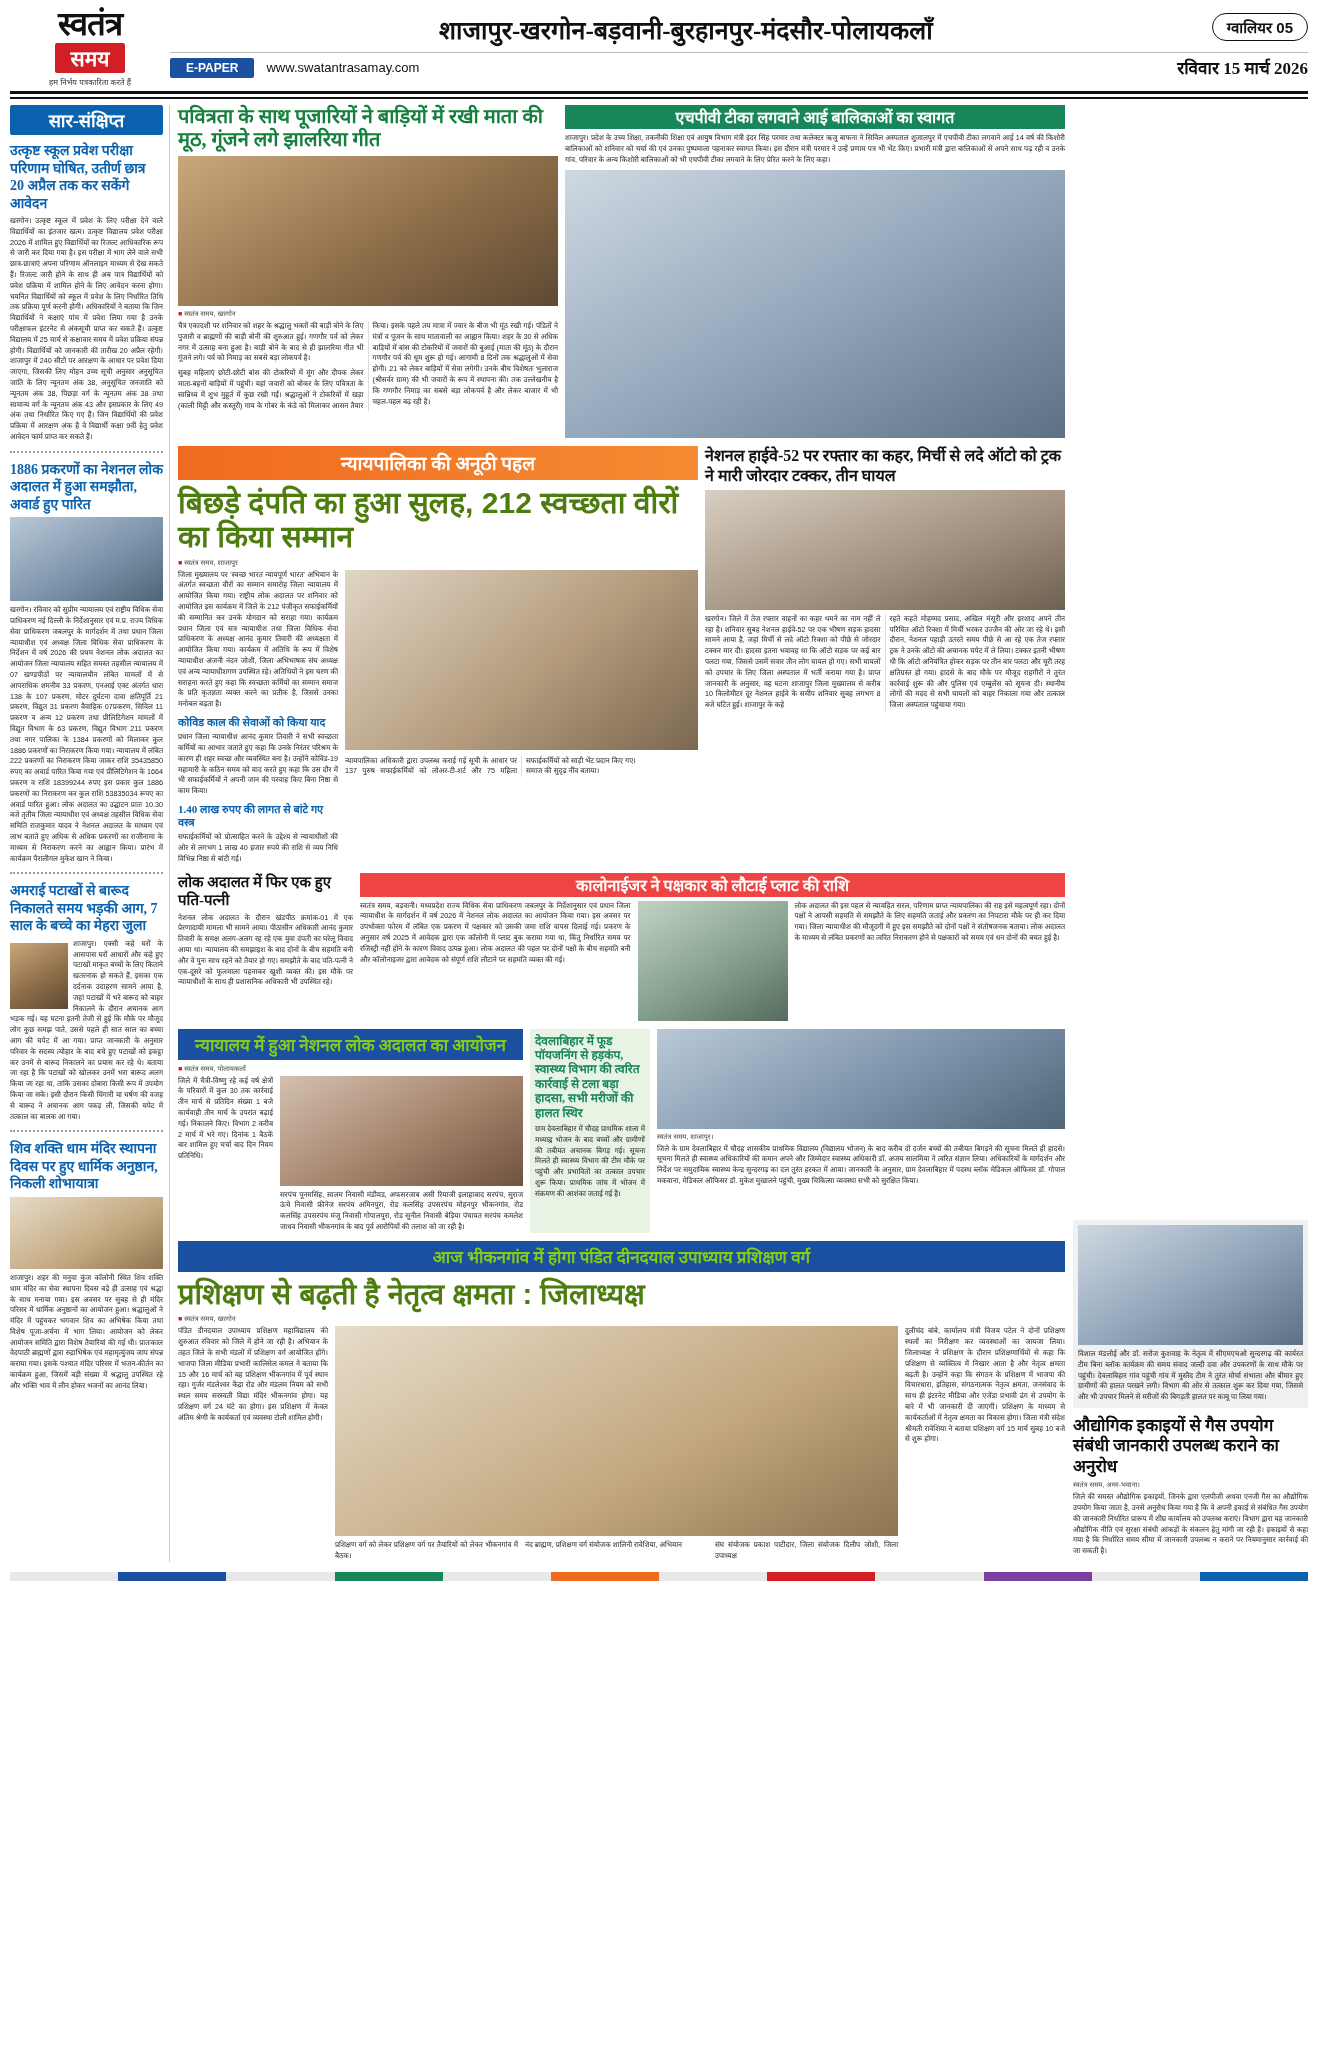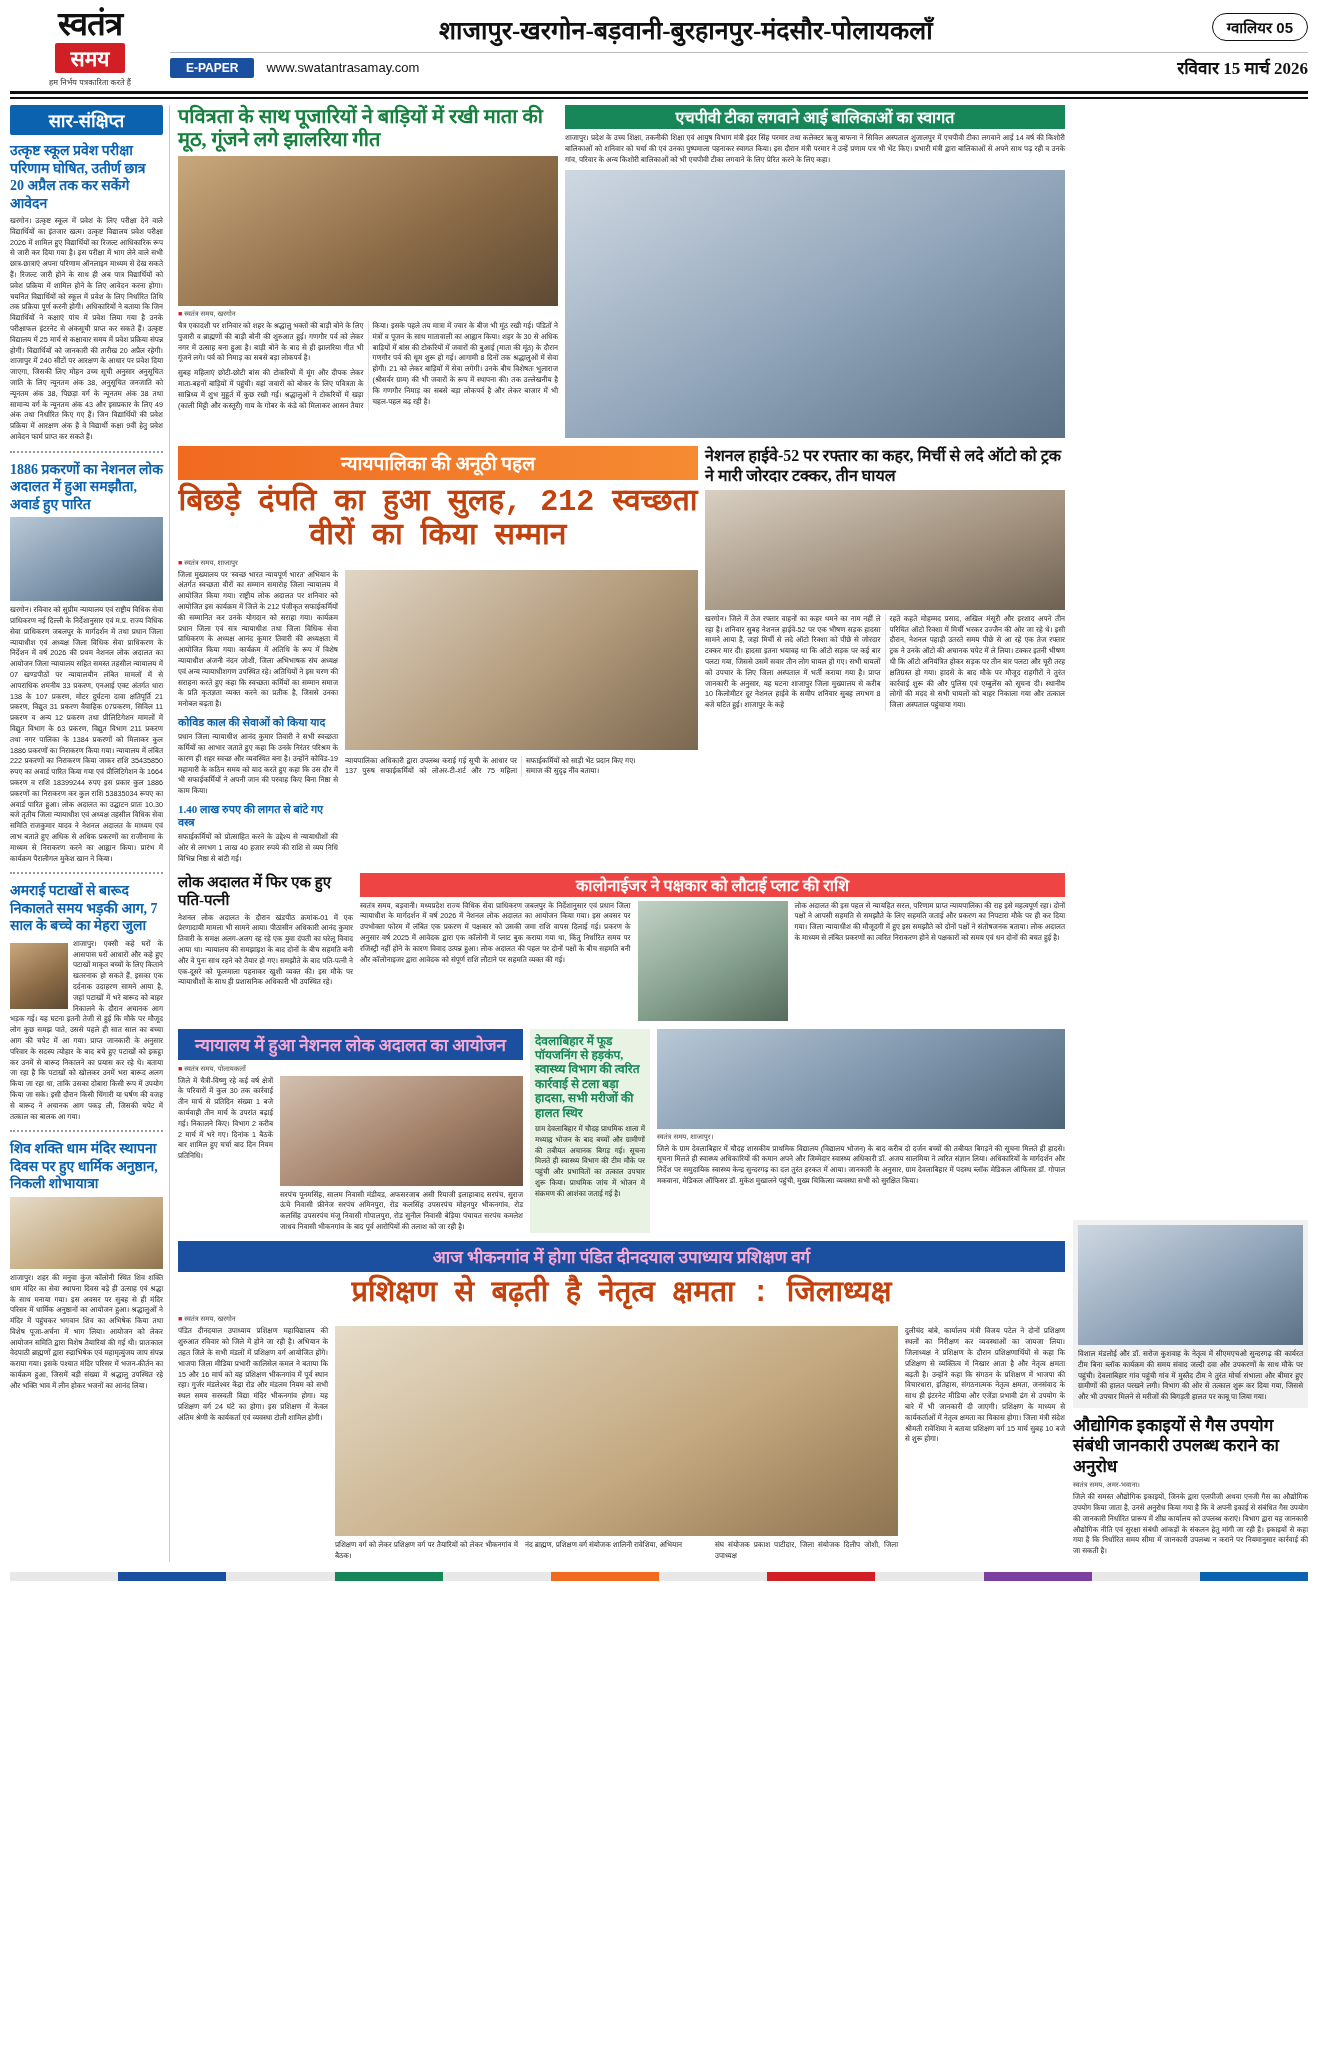--- a/index.html
+++ b/index.html
@@ -44,26 +44,26 @@
   .photo { width:100%; background:linear-gradient(160deg,#9fb4c8,#6d7f93); position:relative; overflow:hidden; }
   .ph-a { background:linear-gradient(150deg,#c9a87c,#8a6a46 60%,#5d4a33); }
   .ph-b { background:linear-gradient(150deg,#b9c8d6,#7d94ab 55%,#4f6679); }
   .ph-c { background:linear-gradient(160deg,#d8cfc2,#a08f7c 60%,#6e6152); }
   .ph-d { background:linear-gradient(150deg,#cfd8e2,#8fa3b8 55%,#5c7086); }
   .ph-e { background:linear-gradient(140deg,#e0d5c5,#b49c7d 55%,#7b6850); }
   .ph-f { background:linear-gradient(150deg,#c2d2c6,#86a08e 55%,#566b5d); }
   .ph-g { background:linear-gradient(150deg,#e6dcc9,#c3a87f 60%,#8e7450); }
   .ph-h { background:linear-gradient(150deg,#d3c0b0,#a5836b 55%,#6f5240); }
 
-  .hl-big { font-family:Liberation Mono, monospace; font-weight:bold; font-size:30px; line-height:1.12; color:#c2410c;text-align:center; }
+  .hl-big { font-family:Liberation Sans, sans-serif; font-weight:bold; font-size:30px; line-height:1.12; color:#4d7c0f; }
   .hl-mid { font-family:"Liberation Serif", serif; font-weight:bold; font-size:20px; line-height:1.15; color:#15803d; }
   .hl-sm  { font-family:"Liberation Serif", serif; font-weight:bold; font-size:15px; line-height:1.2; color:#111; }
 
   .band-orange { background:linear-gradient(90deg,#f06a1f,#f58b33); color:#fff; font-family:"Liberation Serif", serif; font-weight:bold; font-size:19px; text-align:center; padding:4px 0; }
-  .band-blue { background:#1b4fa0; color:#f9a8d4; font-family:"Liberation Serif", serif; font-weight:bold; font-size:17px; text-align:center; padding:4px 0; }
+  .band-blue { background:#1b4fa0; color:#84cc16; font-family:"Liberation Serif", serif; font-weight:bold; font-size:17px; text-align:center; padding:4px 0; }
   .band-green { background:#17875a; color:#fff; font-family:"Liberation Serif", serif; font-weight:bold; font-size:16px; text-align:center; padding:1px 0; }
 
   .cols2 { column-count:2; column-gap:9px; column-rule:1px solid #ddd; }
   .subhead { font-family:"Liberation Serif", serif; font-weight:bold; font-size:11px; color:#0b63b0; margin:6px 0 3px; line-height:1.2;}
   .box-green { background:#e8f3e4; padding:5px; }
   .box-gray { background:#f1f1f1; padding:5px; }
   .flexrow { display:flex; gap:7px; }
   .mt4{margin-top:4px}.mt6{margin-top:6px}.mt8{margin-top:8px}
   .footer-strip { display:flex; height:9px; margin-top:10px; }
   .footer-strip div { flex:1; }

